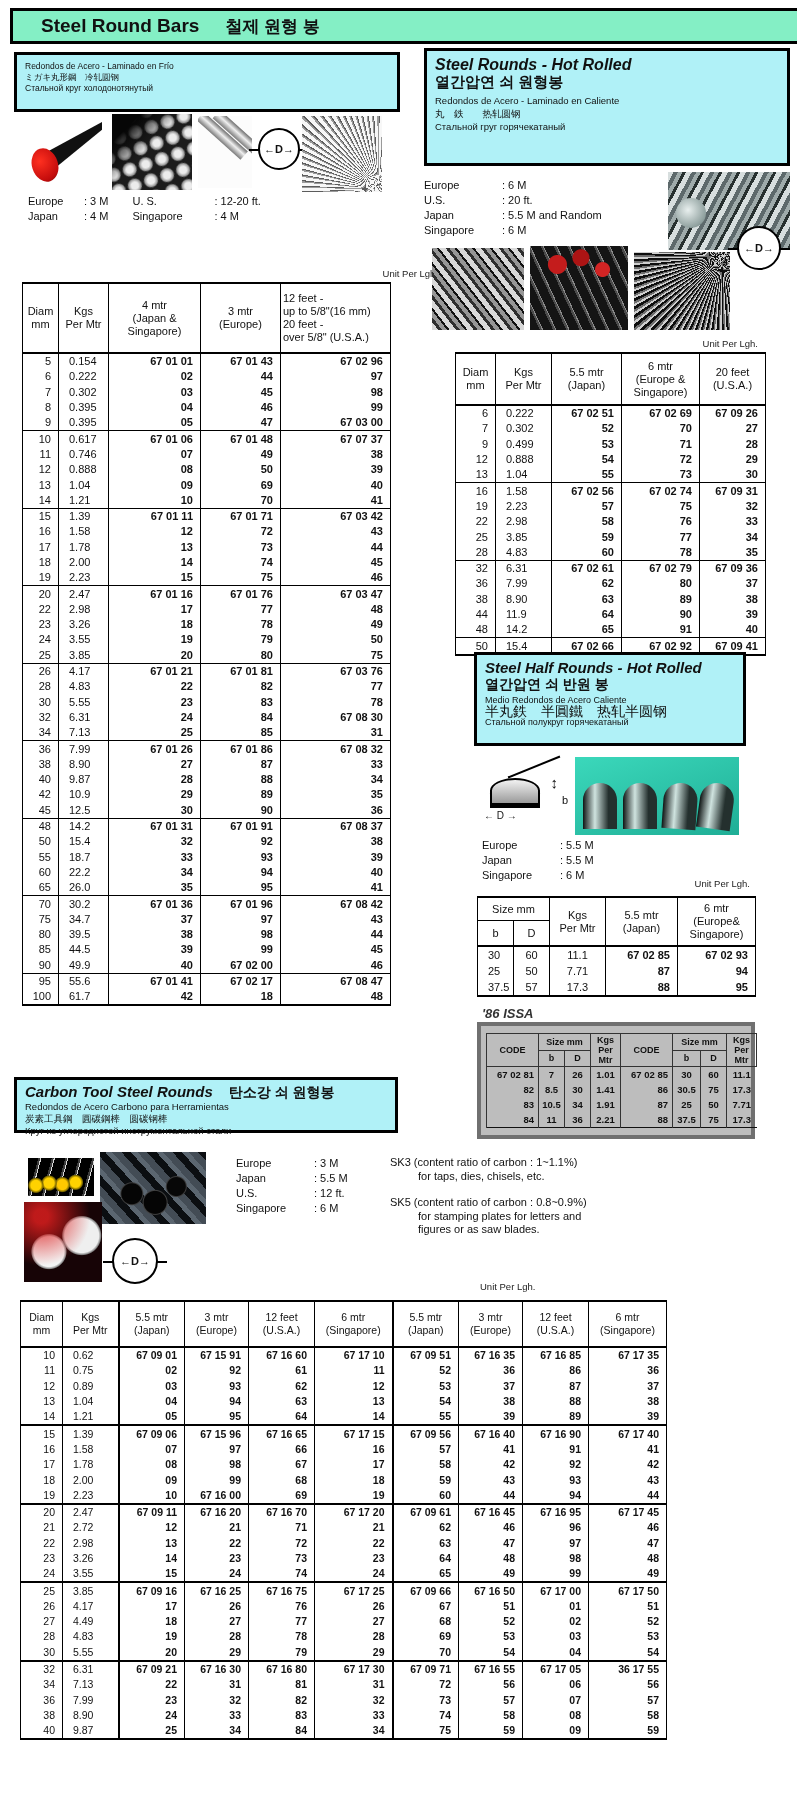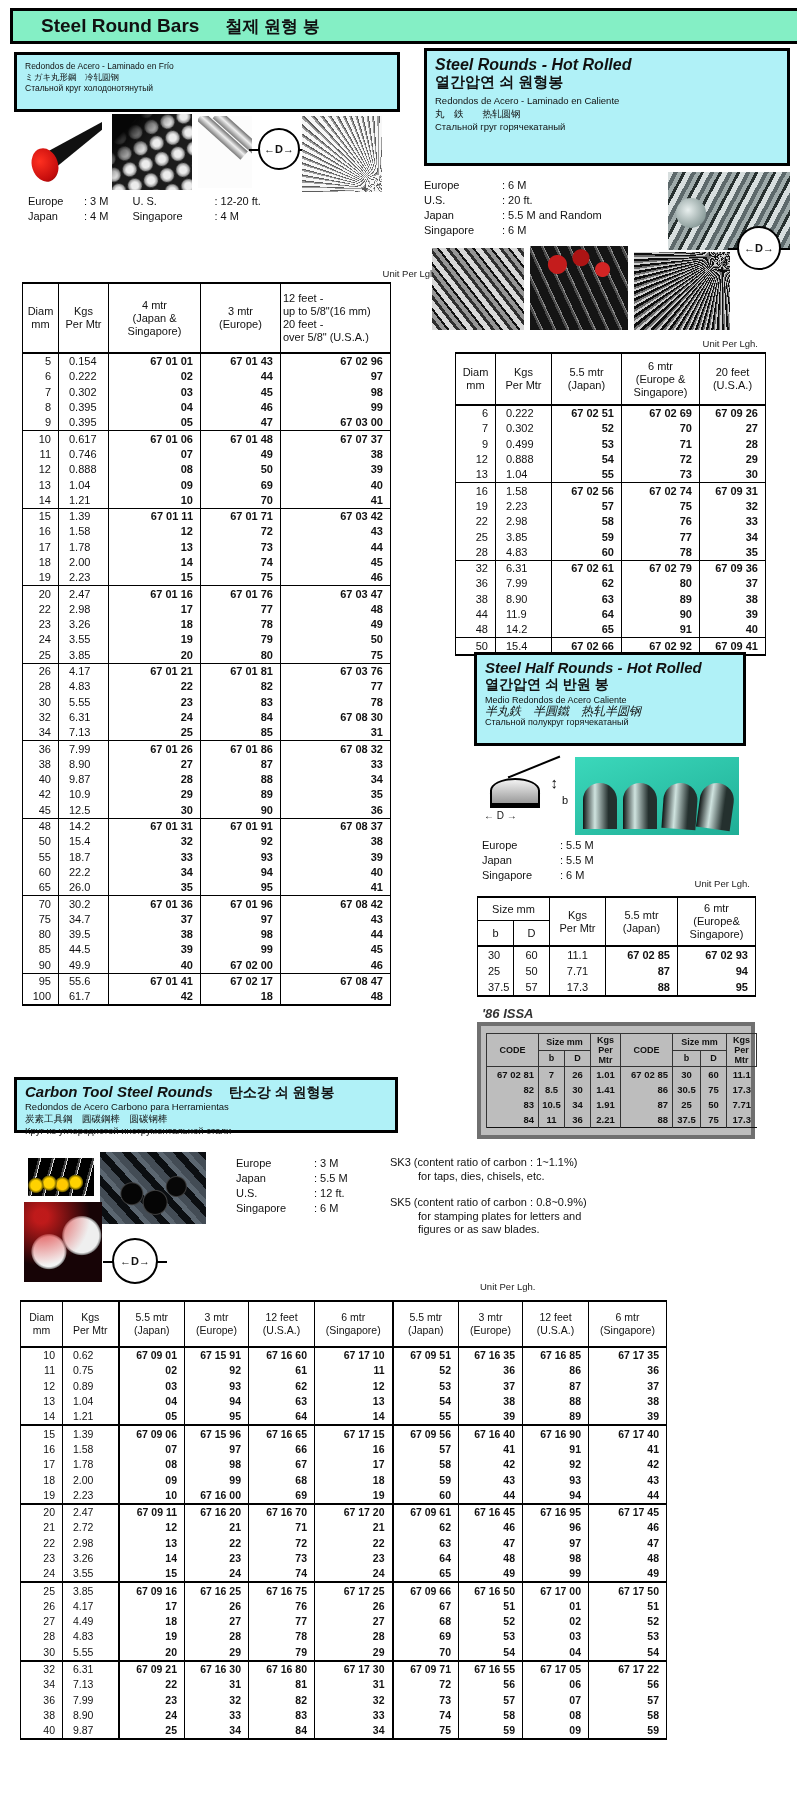--- a/index.html
+++ b/index.html
@@ -657,21 +657,21 @@
         <td class="b al-r">67 02 92</td>
         <td class="b al-r">67 09 41</td>
       </tr>
     </tbody>
 </table>
 
 <div class="abs cyanbox" style="left:474px;top:652px;width:272px;height:94px;padding:4px 8px;">
   <div class="bx-title">Steel Half Rounds - Hot Rolled</div>
   <div class="bx-ko">열간압연 쇠 반원 봉</div>
   <div class="bx-sub2" style="margin-top:2px;font-size:9px;line-height:11px;">Medio Redondos de Acero Caliente</div>
-  <div class="bx-sub2" style="font-size:12px;line-height:11px;font-style:italic;">半丸鉄　半圓鐵　热轧半圆钢</div>
+  <div class="bx-sub2" style="font-size:14px;line-height:11px;">半丸鉄　半圓鐵　热轧半圆钢</div>
   <div class="bx-sub2" style="font-size:9px;line-height:11px;">Стальной полукруг горячекатаный</div>
 </div>
 
 <div class="abs" style="left:478px;top:758px;width:94px;height:66px;">
   <div class="hr-tan"></div>
   <div class="hr-shape"></div>
   <div class="hr-d">← D →</div>
   <div class="hr-b-arrow">↕</div>
   <div class="hr-b">b</div>
 </div>
@@ -1161,21 +1161,21 @@
       <tr class="gs">
         <td class="al-r">32</td>
         <td class="al-l">6.31</td>
         <td class="b al-r tl">67 09 21</td>
         <td class="b al-r">67 16 30</td>
         <td class="b al-r">67 16 80</td>
         <td class="b al-r">67 17 30</td>
         <td class="b al-r tl">67 09 71</td>
         <td class="b al-r">67 16 55</td>
         <td class="b al-r">67 17 05</td>
-        <td class="b al-r">67 17 22</td>
+        <td class="b al-r">36 17 55</td>
       </tr>
       <tr>
         <td class="al-r">34</td>
         <td class="al-l">7.13</td>
         <td class="b al-r tl">22</td>
         <td class="b al-r">31</td>
         <td class="b al-r">81</td>
         <td class="b al-r">31</td>
         <td class="b al-r tl">72</td>
         <td class="b al-r">56</td>

